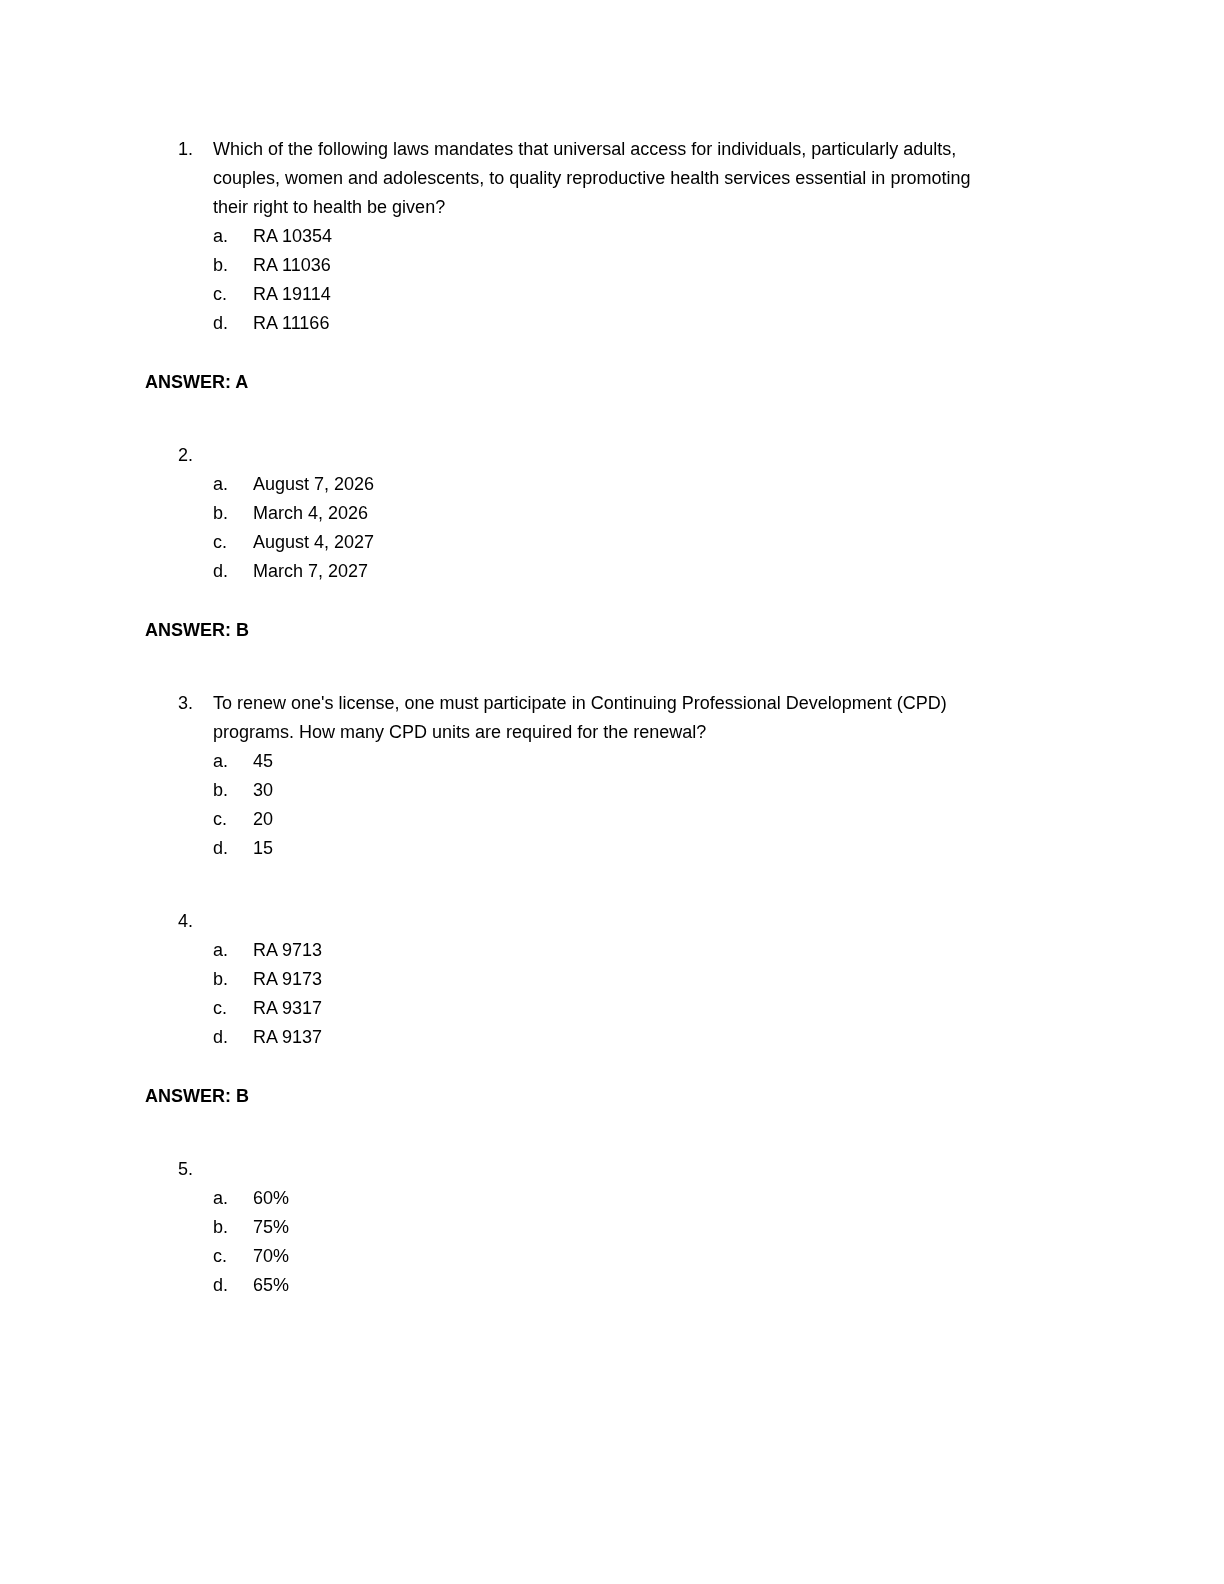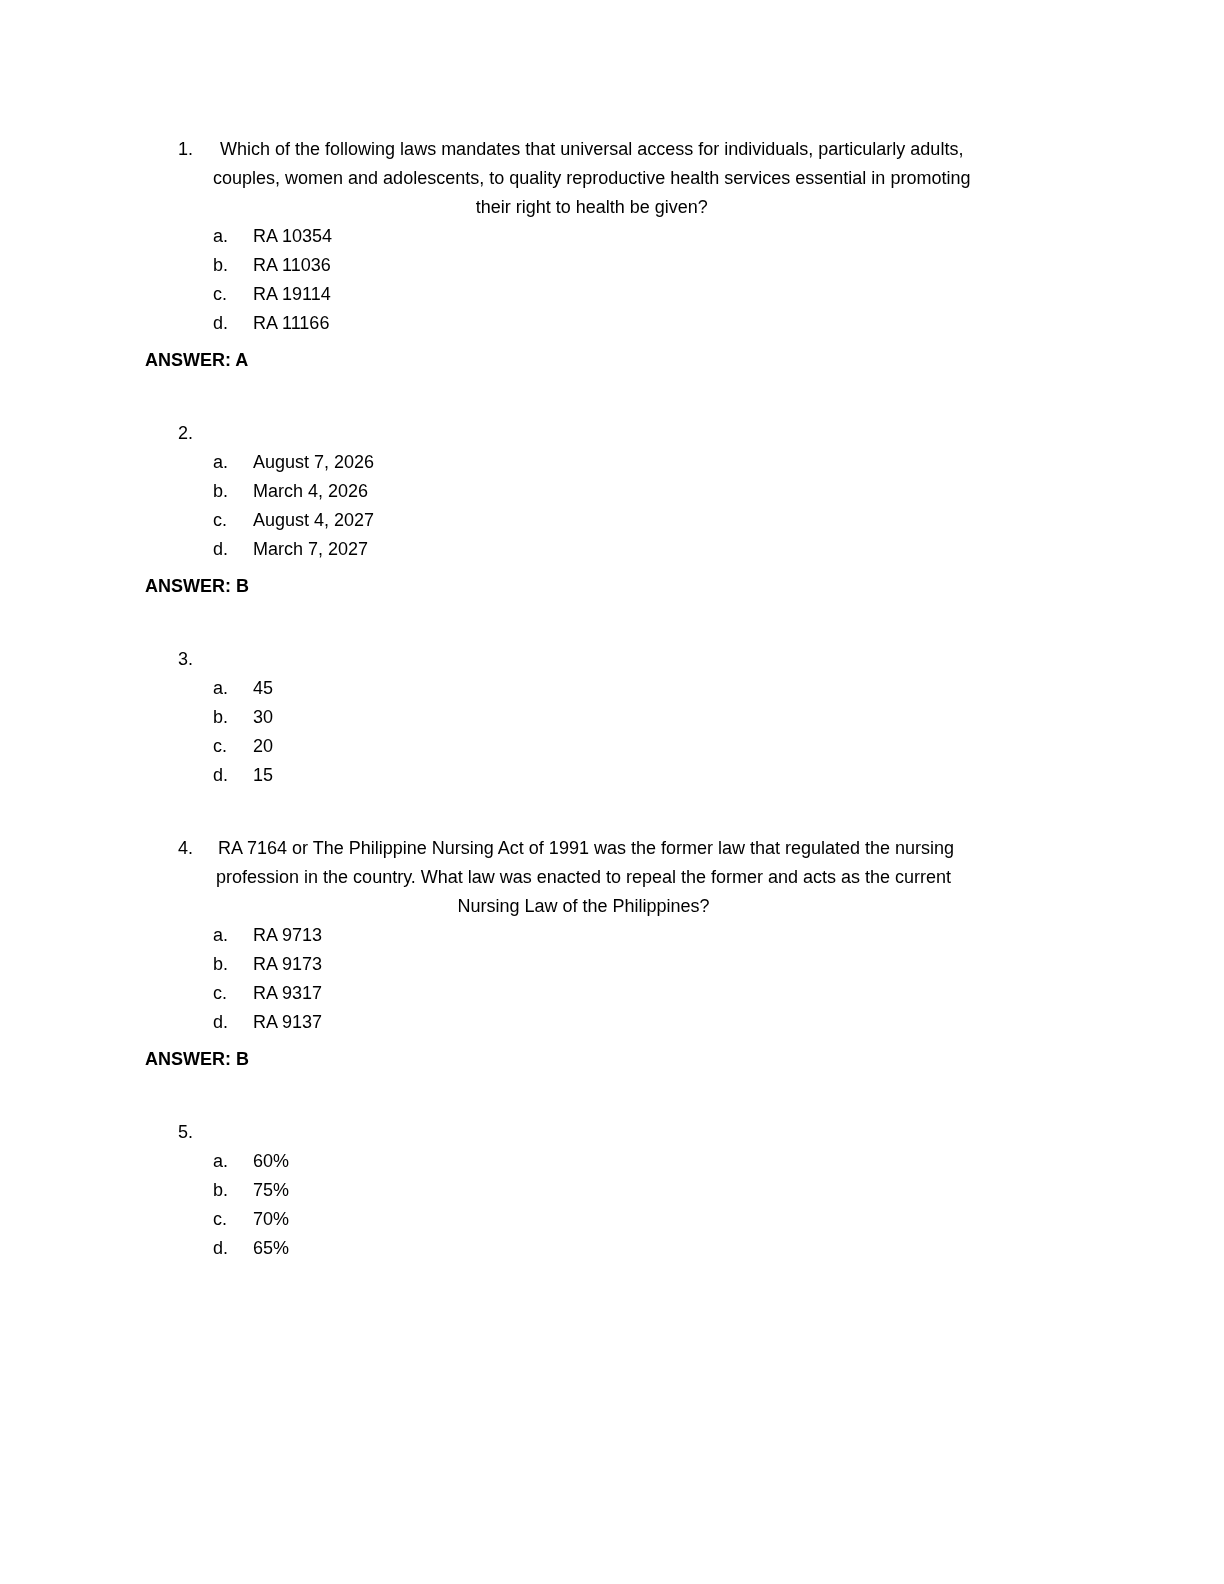--- a/index.html
+++ b/index.html
@@ -29,36 +29,35 @@
   .q-row {
     display: flex;
     margin-left: 33px;
   }
   .q-num {
     flex: 0 0 35px;
     width: 35px;
   }
   .q-text {
     white-space: pre;
-    text-align: center;
   }
   .opt-row {
     display: flex;
     margin-left: 68px;
   }
   .opt-letter {
     flex: 0 0 40px;
     width: 40px;
   }
   .opt-text {
     white-space: pre;
   }
   .answer {
     font-weight: 700;
-    margin-top: 8px;
+    margin-top: 30px;
   }
 </style>
 </head>
 <body>
 
 <div class="page">
 
   <section class="qa">
     <div class="q-row">
       <span class="q-num">1.</span>
@@ -104,20 +103,22 @@
     <div class="opt-row">
       <span class="opt-letter">d.</span>
       <span class="opt-text">March 7, 2027</span>
     </div>
     <div class="answer">ANSWER: B</div>
   </section>
 
   <section class="qa">
     <div class="q-row">
       <span class="q-num">3.</span>
+      <div class="q-text">To renew one's license, one must participate in Continuing Professional Development (CPD)
+programs. How many CPD units are required for the renewal?</div>
     </div>
     <div class="opt-row">
       <span class="opt-letter">a.</span>
       <span class="opt-text">45</span>
     </div>
     <div class="opt-row">
       <span class="opt-letter">b.</span>
       <span class="opt-text">30</span>
     </div>
     <div class="opt-row">
@@ -126,23 +127,20 @@
     </div>
     <div class="opt-row">
       <span class="opt-letter">d.</span>
       <span class="opt-text">15</span>
     </div>
   </section>
 
   <section class="qa">
     <div class="q-row">
       <span class="q-num">4.</span>
-      <div class="q-text"> RA 7164 or The Philippine Nursing Act of 1991 was the former law that regulated the nursing
-profession in the country. What law was enacted to repeal the former and acts as the current
-Nursing Law of the Philippines?</div>
     </div>
     <div class="opt-row">
       <span class="opt-letter">a.</span>
       <span class="opt-text">RA 9713</span>
     </div>
     <div class="opt-row">
       <span class="opt-letter">b.</span>
       <span class="opt-text">RA 9173</span>
     </div>
     <div class="opt-row">

